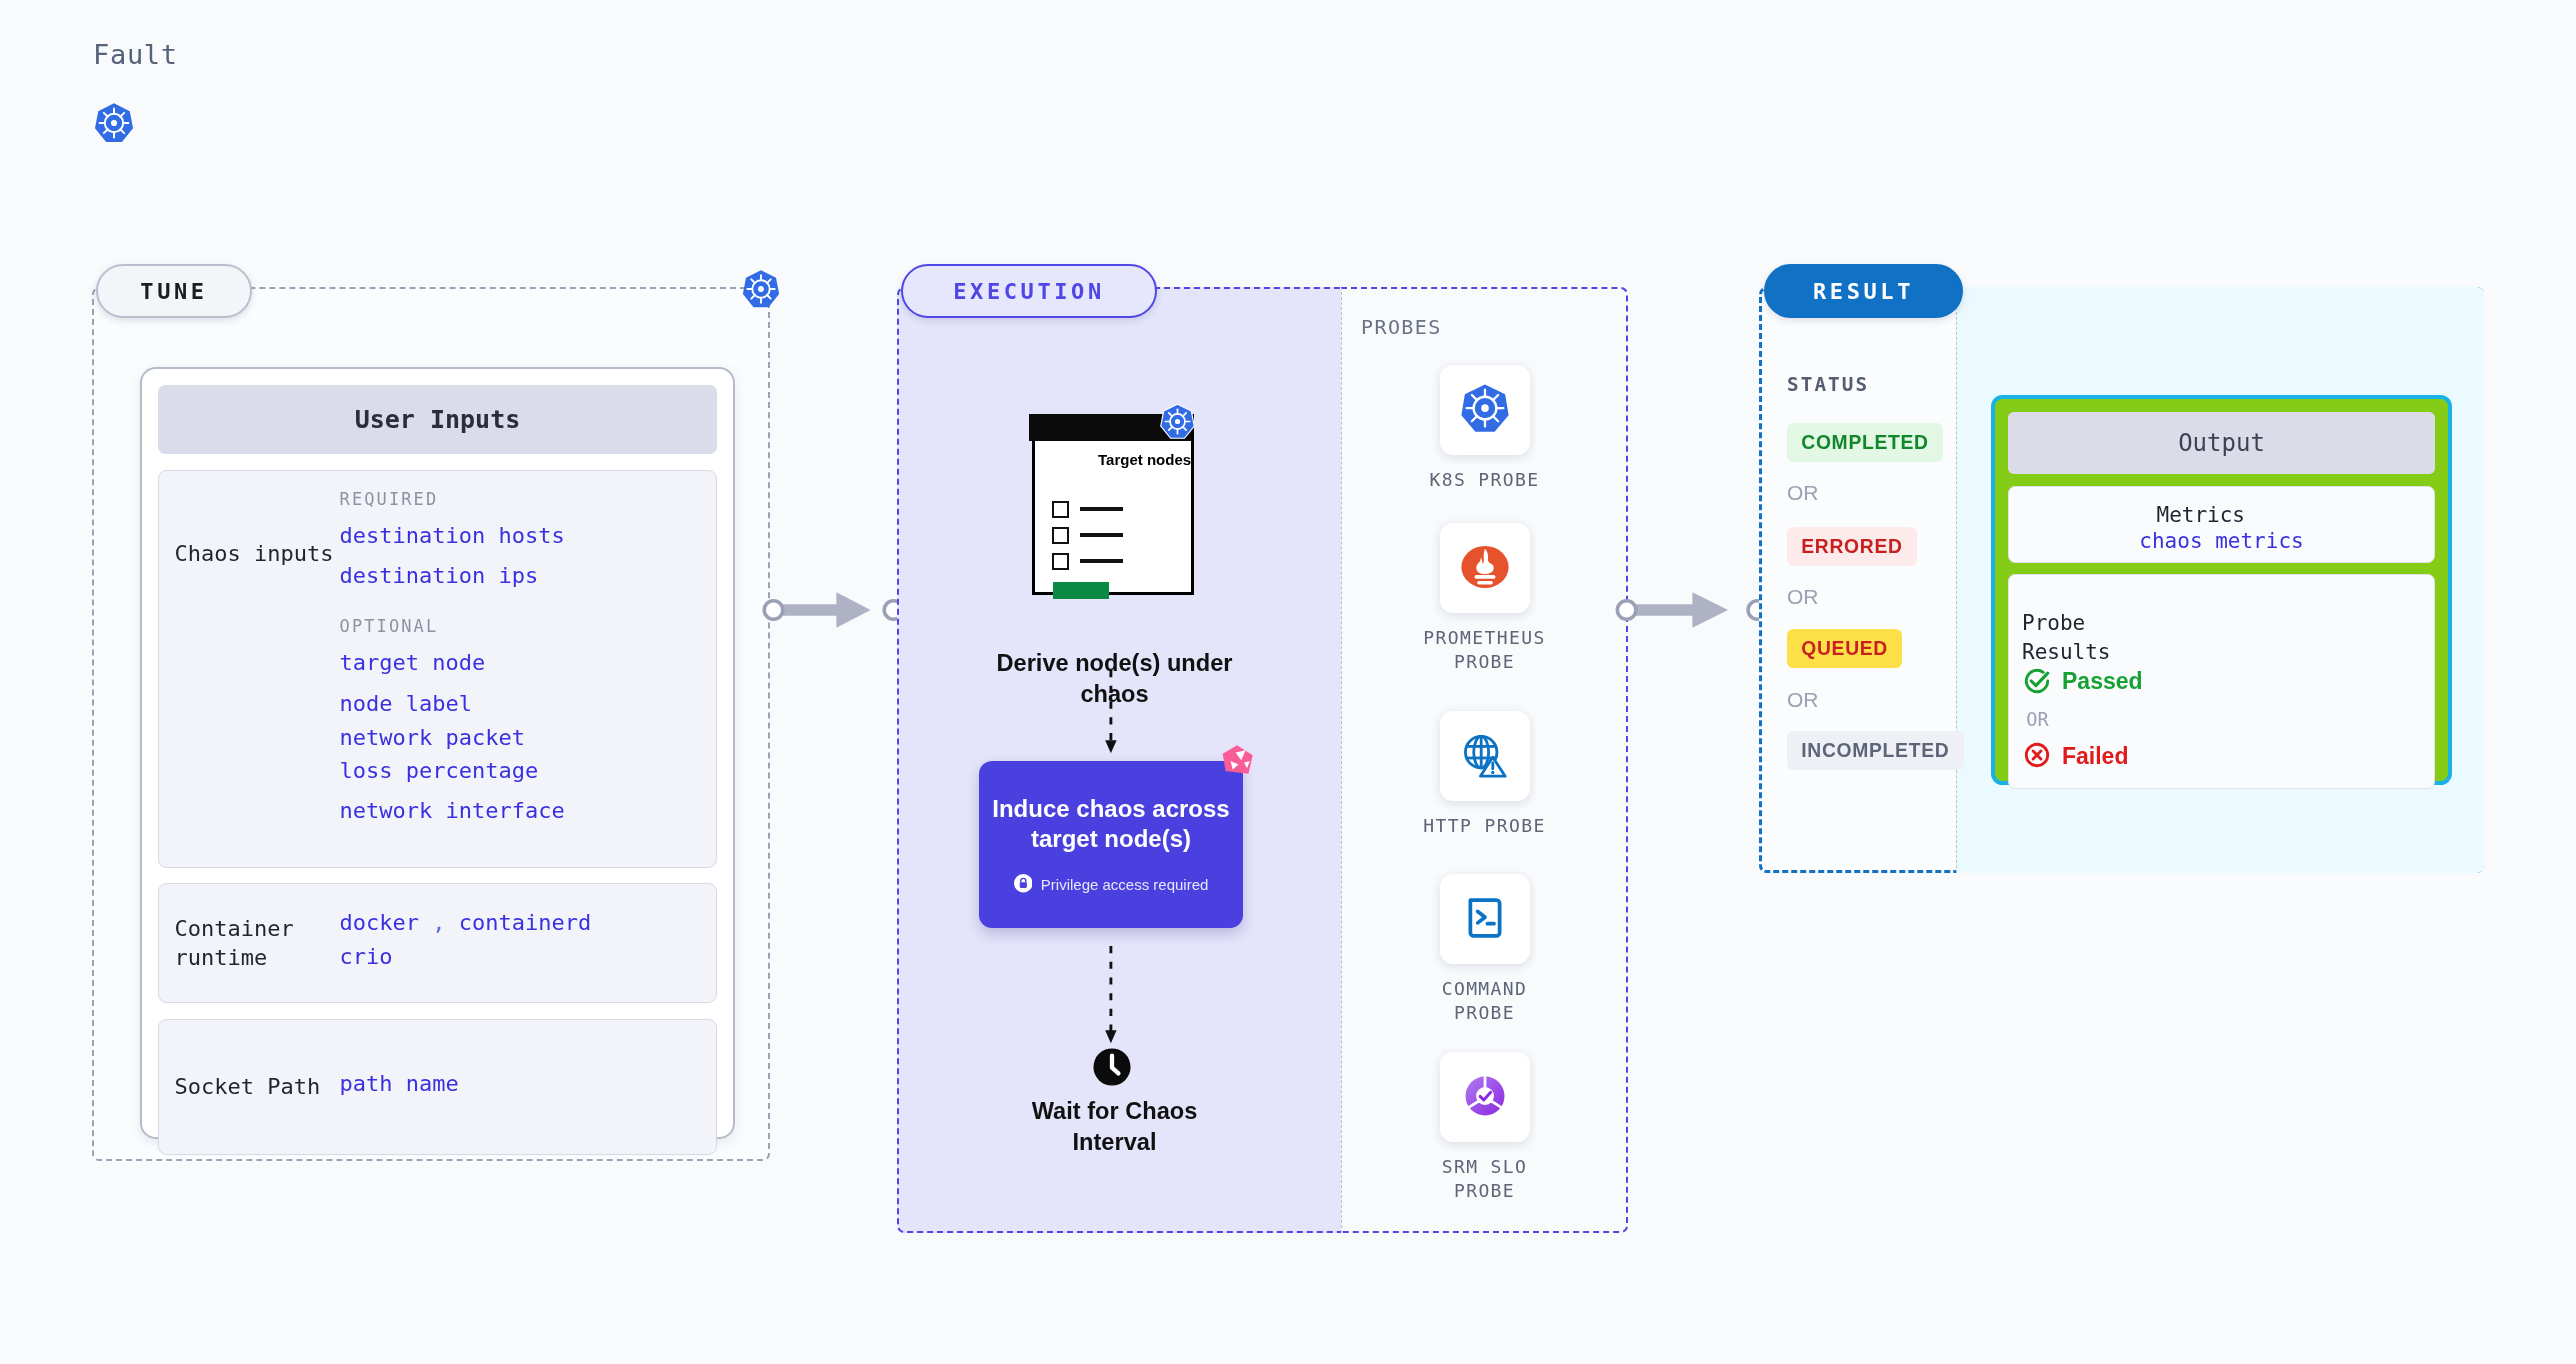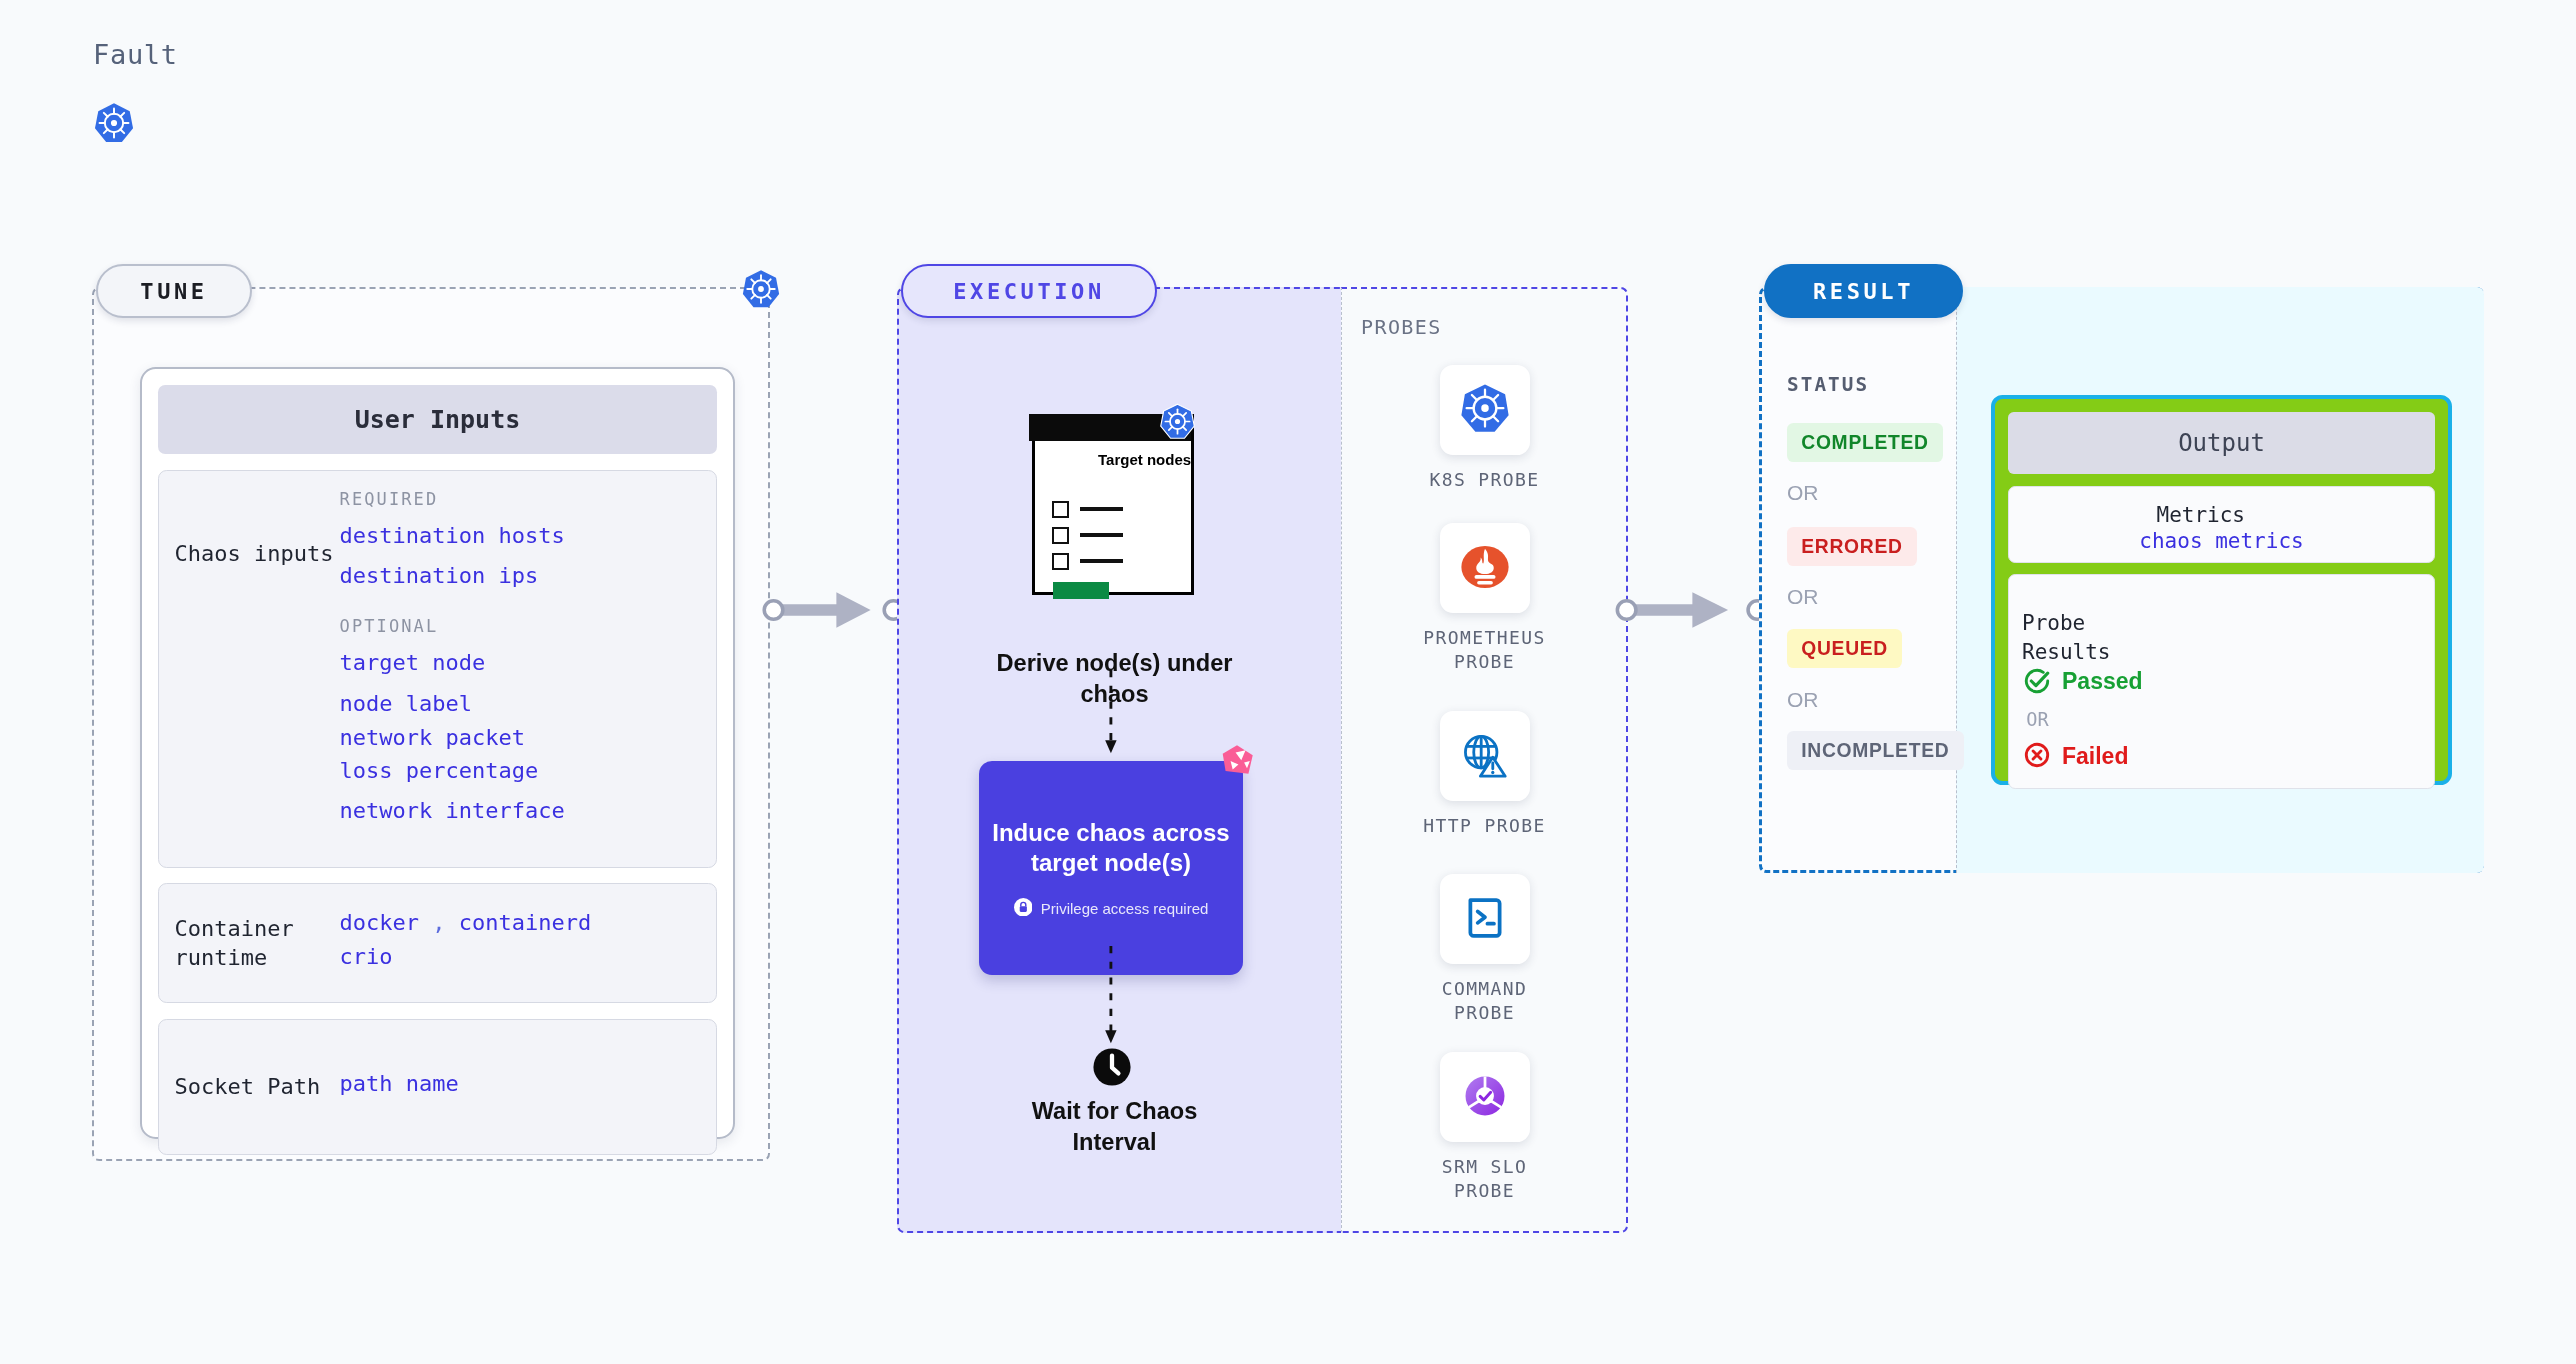--- a/index.html
+++ b/index.html
@@ -169,21 +169,21 @@
   }
   #node-k8s-badge { position: absolute; left: 1159px; top: 403px; z-index: 5; }
   #derive-label {
     position: absolute; left: 989px; top: 648px; width: 251px;
     text-align: center; font-size: 23.6px; font-weight: bold;
     color: #111; line-height: 1.3;
   }
 
   #chaos-box {
     position: absolute; left: 979px; top: 761px;
-    width: 264px; height: 214px;
+    width: 264px; height: 167px;
     background: #4a40e0; border-radius: 13px;
     box-shadow: 0 5.7px 13px rgba(40,40,120,.22);
     display: flex; flex-direction: column;
     align-items: center; justify-content: center;
   }
   #chaos-box-title {
     color: #fff; font-size: 24px; font-weight: bold;
     text-align: center; line-height: 1.25; padding: 0 13px;
   }
   #privilege-row {
@@ -558,21 +558,21 @@
 <div id="result-dashed"></div>
 <div id="result-inner-cyan"></div>
 <div class="panel-tag" id="result-tag">RESULT</div>
 
 <div id="status-label">STATUS</div>
 
 <div class="status-badge" style="top:423px; background:#e2f7e4; color:#11862a;">COMPLETED</div>
 <div class="or-text" style="top:481px">OR</div>
 <div class="status-badge" style="top:527px; background:#fdeaea; color:#c91f1f;">ERRORED</div>
 <div class="or-text" style="top:585px">OR</div>
-<div class="status-badge" style="top:629px; background:#fef9c3; color:#c91f1f;">QUEUED</div>
+<div class="status-badge" style="top:629px; background:#fde047; color:#c91f1f;">QUEUED</div>
 <div class="or-text" style="top:688px">OR</div>
 <div class="status-badge" style="top:731px; background:#eef0f6; color:#5e6577;">INCOMPLETED</div>
 
 <div id="output-card">
   <div id="output-header">Output</div>
 
   <div class="out-section" id="metrics-sec">
     <div class="out-key">Metrics</div>
     <div class="out-val">chaos metrics</div>
   </div>

